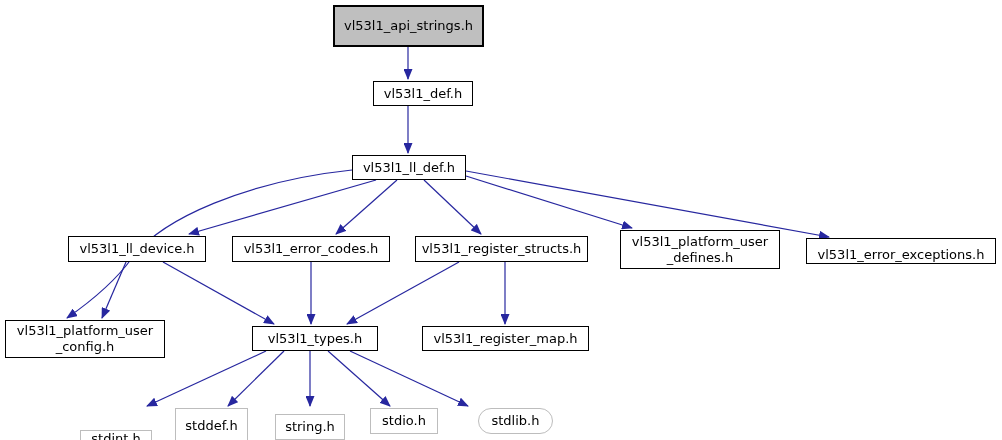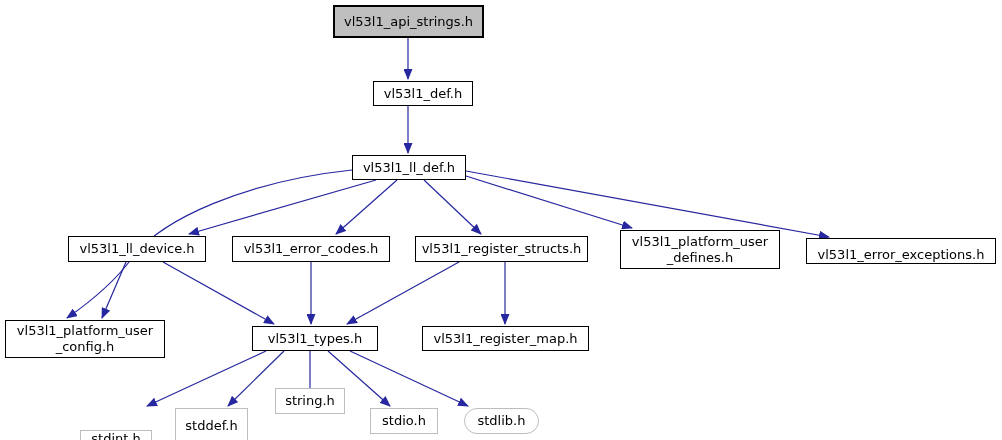--- a/index.html
+++ b/index.html
@@ -74,21 +74,21 @@
     <path class="edge" d="M311,262 L311,324" marker-end="url(#arrow)"></path>
     <path class="edge" d="M459,262 L347,324" marker-end="url(#arrow)"></path>
     <path class="edge" d="M505,262 L505,324" marker-end="url(#arrow)"></path>
     <path class="edge" d="M266,351 L147,406" marker-end="url(#arrow)"></path>
     <path class="edge" d="M284,351 L228,406" marker-end="url(#arrow)"></path>
     <path class="edge" d="M310,351 L310,406" marker-end="url(#arrow)"></path>
     <path class="edge" d="M328,351 L390,406" marker-end="url(#arrow)"></path>
     <path class="edge" d="M350,351 L468,406" marker-end="url(#arrow)"></path>
   </svg>
 
-  <div class="node root" style="left:333px; top:5px; width:151px; height:33px;">
+  <div class="node root" style="left:333px; top:5px; width:151px; height:42px;">
     <span>vl53l1_api_strings.h</span>
   </div>
 
   <div class="node" style="left:373px; top:81px; width:100px; height:25px;">
     <span>vl53l1_def.h</span>
   </div>
 
   <div class="node" style="left:352px; top:155px; width:114px; height:25px;">
     <span>vl53l1_ll_def.h</span>
   </div>
@@ -128,25 +128,25 @@
   </div>
 
   <div class="node external" style="left:80px; top:408px; width:72px; height:18px;margin-top:22px;">
     <span>stdint.h</span>
   </div>
 
   <div class="node external" style="left:175px; top:408px; width:73px; height:36px;">
     <span>stddef.h</span>
   </div>
 
-  <div class="node external" style="left:275px; top:388px; width:70px; height:26px;">
+  <div class="node external" style="left:275px; top:414px; width:70px; height:26px;">
     <span>string.h</span>
   </div>
 
   <div class="node external" style="left:370px; top:408px; width:68px; height:26px;">
     <span>stdio.h</span>
   </div>
 
-  <div class="node external" style="left:464px; top:408px; width:75px; height:26px;border-radius:13px;">
+  <div class="node external" style="left:478px; top:408px; width:75px; height:26px;border-radius:13px;">
     <span>stdlib.h</span>
   </div>
 
 </div>
 
 </body></html>

